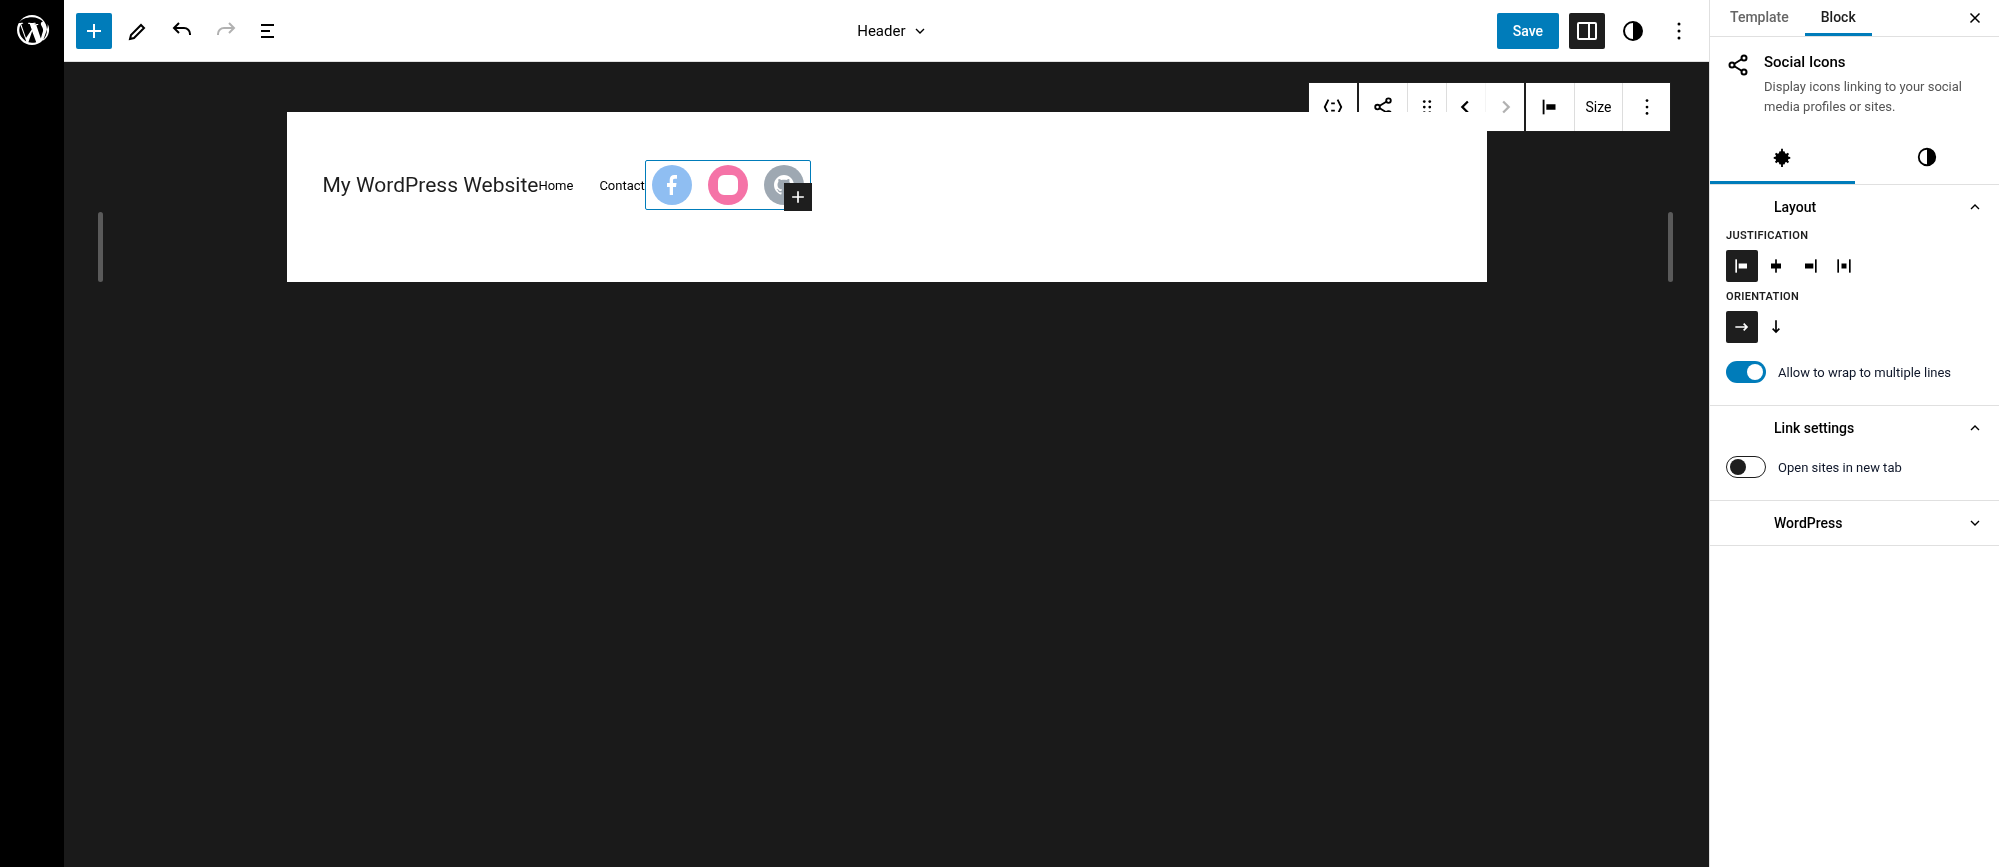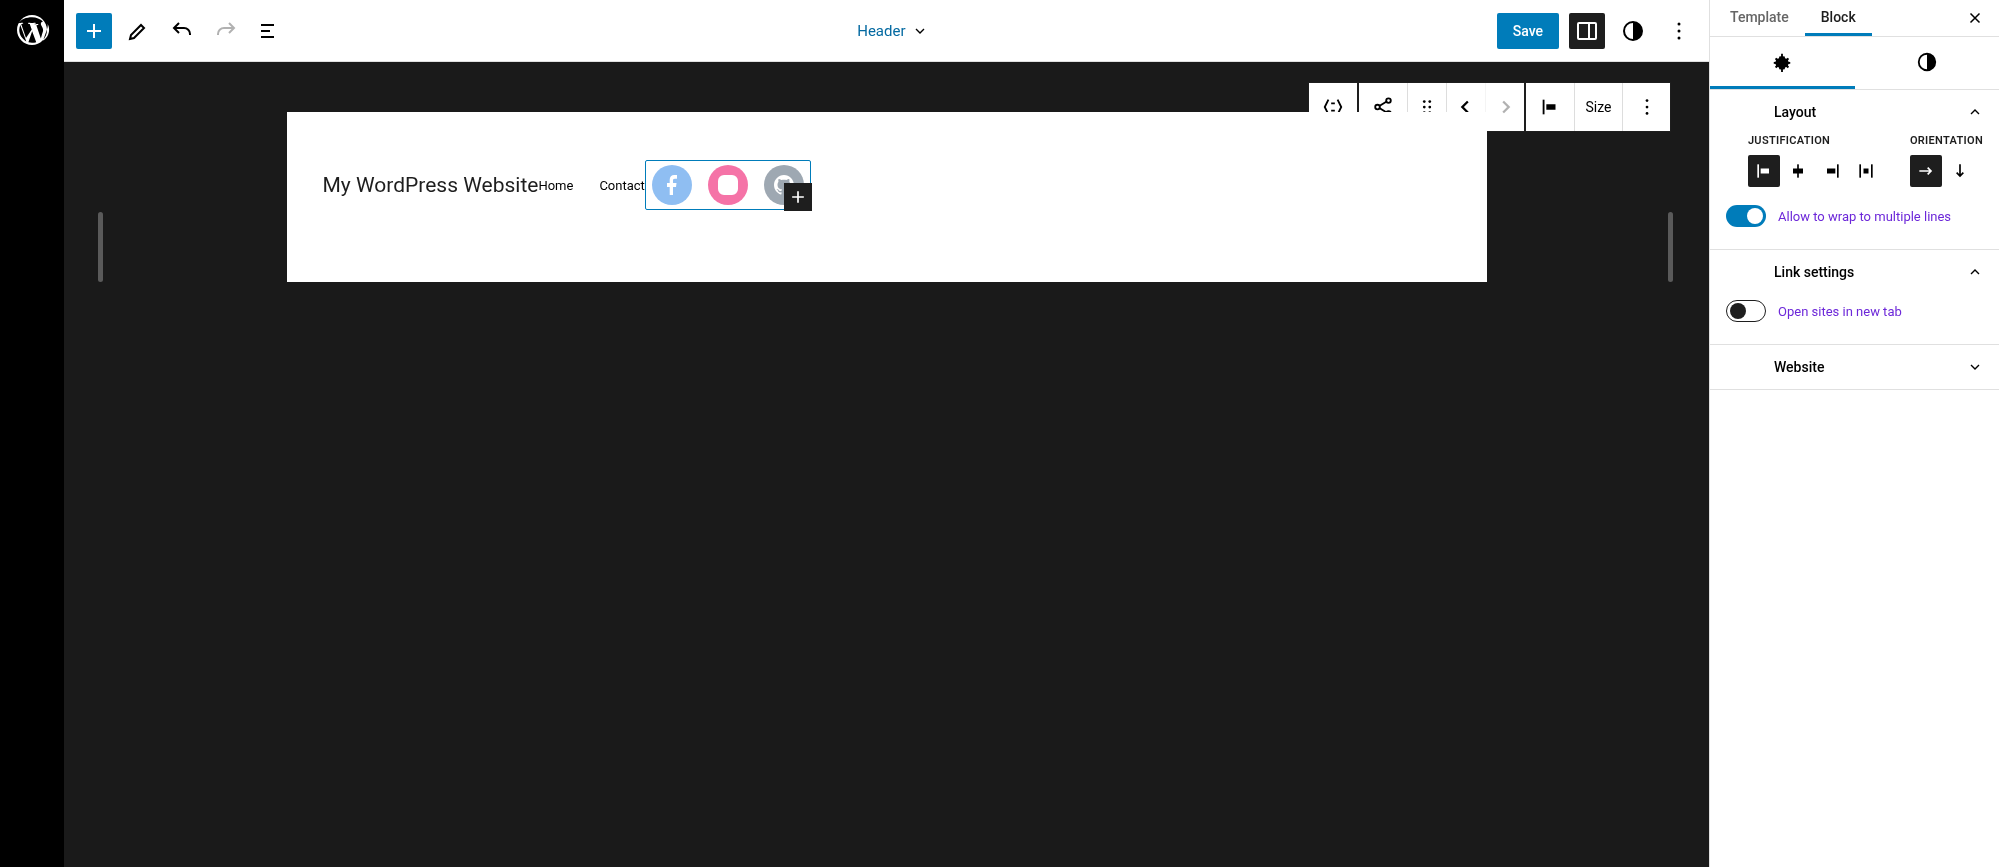--- a/index.html
+++ b/index.html
@@ -12,21 +12,21 @@
 
 .main-area { flex: 1; display: flex; flex-direction: column; }
 
 .top-toolbar { height: 62px; background: #fff; display: flex; align-items: center; padding: 0 12px; border-bottom: 1px solid #e0e0e0; }
 .toolbar-left { display: flex; align-items: center; gap: 8px; }
 .toolbar-btn { width: 36px; height: 36px; border: none; background: transparent; display: flex; align-items: center; justify-content: center; cursor: pointer; border-radius: 2px; }
 .toolbar-btn.primary { background: #007cba; color: #fff; }
 .toolbar-btn.dark { background: #1e1e1e; color: #fff; }
 .toolbar-btn svg { width: 24px; height: 24px; }
 .toolbar-center { flex: 1; display: flex; justify-content: center; align-items: center; gap: 6px; }
-.doc-title { font-size: 15px; color: #0369a1; }
+.doc-title { font-size: 15px; color: #000000; }
 .toolbar-right { display: flex; align-items: center; gap: 10px; }
 .save-btn { background: #007cba; color: #fff; border: none; padding: 10px 16px; font-size: 14px; border-radius: 2px; cursor: pointer; font-weight: 500; }
 .disabled-icon { opacity: 0.3; }
 
 .canvas-wrap { flex: 1; background: #1a1a1a; padding: 50px 0 0 0; overflow: auto; position: relative; }
 .canvas-frame { max-width: 1200px; margin: 0 auto; background: #fff; position: relative; padding: 48px 36px 72px; display: flex; align-items: center; }
 .site-title { font-size: 21px; color: #1e1e1e; font-weight: 400; }
 .nav-links { display: flex; gap: 26px; }
 .nav-links a { color: #000000; text-decoration: none; font-size: 13px; }
 .social-group { display: flex; align-items: center; gap: 16px; border: 1.5px solid #007cba; border-radius: 2px; padding: 4px 6px; position: relative; }
@@ -63,35 +63,35 @@
 .subtabs { display: flex; border-bottom: 1px solid #e0e0e0; }
 .subtab { flex: 1; height: 52px; display: flex; align-items: center; justify-content: center; cursor: pointer; border-bottom: 3px solid transparent; }
 .subtab.active { border-bottom-color: #007cba; }
 .subtab svg { width: 22px; height: 22px; }
 
 .section { border-bottom: 1px solid #e0e0e0; }
 .section-head { display: flex; align-items: center; justify-content: space-between; padding: 14px 16px; cursor: pointer; }
 .section-title { font-size: 14px; font-weight: 500; margin-left: 48px; }
 .section-body { padding: 0 16px 16px; }
 
-.field-row { display: flex; justify-content: flex-end; gap: 28px; margin-bottom: 12px; }
+.field-row { display: flex; justify-content: center; gap: 8px; margin-bottom: 12px; flex-direction: column; }
 .field-label { font-size: 11px; font-weight: 600; text-transform: uppercase; color: #1e1e1e; margin-bottom: 8px; letter-spacing: 0.3px; }
 .btn-group { display: flex; gap: 2px; }
 .icon-btn { width: 32px; height: 32px; border: 1px solid transparent; background: #fff; display: flex; align-items: center; justify-content: center; cursor: pointer; border-radius: 2px; }
 .icon-btn.active { background: #1e1e1e; color: #fff; }
 .icon-btn svg { width: 20px; height: 20px; }
 
 .toggle-row { display: flex; align-items: center; gap: 12px; padding: 6px 0; }
 .toggle { width: 40px; height: 22px; border-radius: 11px; position: relative; cursor: pointer; }
 .toggle.on { background: #007cba; }
 .toggle.off { background: #fff; border: 1px solid #1e1e1e; }
 .toggle-knob { width: 16px; height: 16px; border-radius: 50%; position: absolute; top: 3px; }
 .toggle.on .toggle-knob { background: #fff; right: 3px; }
 .toggle.off .toggle-knob { background: #1e1e1e; left: 3px; top: 2px; }
-.toggle-label { font-size: 13px; color: #6d28d9; }
+.toggle-label { font-size: 13px; color: #0f172a; }
 </style>
 </head>
 <body>
 
 <div class="app">
   <div class="wp-sidebar">
     <div class="wp-logo">
       <svg viewBox="0 0 24 24" fill="currentColor">
           <path d="M12 2C6.5 2 2 6.5 2 12s4.5 10 10 10 10-4.5 10-10S17.5 2 12 2zM3.5 12c0-1.2.3-2.4.7-3.4l4 11C5.6 18.1 3.5 15.3 3.5 12zm8.5 8.5c-.8 0-1.6-.1-2.4-.3l2.5-7.4 2.6 7.1c0 .1.1.1.1.2-.9.3-1.8.4-2.8.4zm1.2-12.5c.5 0 1-.1 1-.1.5 0 .4-.7 0-.7 0 0-1.4.1-2.3.1-.8 0-2.2-.1-2.2-.1-.5 0-.5.7-.1.7 0 0 .4.1.9.1l1.3 3.7L8 17.3 4.8 8c.5 0 1-.1 1-.1.5 0 .4-.7 0-.7 0 0-1.4.1-2.3.1h-.3C4.7 4.9 8.1 3.5 12 3.5c2.9 0 5.5 1.1 7.4 2.9h-.1c-.8 0-1.4.7-1.4 1.5 0 .7.4 1.3.8 2 .3.6.7 1.3.7 2.3 0 .7-.3 1.6-.7 2.7l-.8 2.8-3-8.9c.5 0 1-.1 1-.1.5 0 .4-.7 0-.7 0 0-1.2.1-1.7.1zm6.1 11.3l2.6-7.5c.5-1.2.6-2.2.6-3.1 0-.3 0-.6-.1-.9.6 1.2 1 2.5 1 4 0 3.1-1.7 5.8-4.1 7.4z"></path>
         </svg>
@@ -257,20 +257,34 @@
     <div class="panel-tabs">
       <div class="panel-tab">Template</div>
       <div class="panel-tab active">Block</div>
       <div class="panel-close">
         <svg width="18" height="18" viewBox="0 0 24 24" fill="none" stroke="currentColor" stroke-width="2">
             <path d="M6 6l12 12M18 6L6 18"></path>
           </svg>
       </div>
     </div>
 
+    <div class="block-header">
+      <div class="block-header-icon">
+        <svg viewBox="0 0 24 24" fill="none" stroke="currentColor" stroke-width="2">
+            <circle cx="18" cy="5" r="2.5"></circle>
+            <circle cx="6" cy="12" r="2.5"></circle>
+            <circle cx="18" cy="19" r="2.5"></circle>
+            <path d="M8 11l8-5M8 13l8 5"></path>
+          </svg>
+      </div>
+      <div>
+        <div class="block-title">Social Icons</div>
+        <div class="block-desc">Display icons linking to your social media profiles or sites.</div>
+      </div>
+    </div>
 
     <div class="subtabs">
       <div class="subtab active">
         <svg viewBox="0 0 24 24" fill="currentColor">
             <path d="M12 8a4 4 0 100 8 4 4 0 000-8zm9 4l-2-.3c-.1-.5-.3-1-.5-1.4l1.2-1.6-1.4-1.4-1.6 1.2c-.4-.2-.9-.4-1.4-.5L15 6l-2-.3V3h-2v2.7L9 6l-.3 2c-.5.1-1 .3-1.4.5L5.7 7.3 4.3 8.7l1.2 1.6c-.2.4-.4.9-.5 1.4L3 12v2l2 .3c.1.5.3 1 .5 1.4l-1.2 1.6 1.4 1.4 1.6-1.2c.4.2.9.4 1.4.5L9 20l2 .3V23h2v-2.7l2-.3.3-2c.5-.1 1-.3 1.4-.5l1.6 1.2 1.4-1.4-1.2-1.6c.2-.4.4-.9.5-1.4l2-.3v-2z"></path>
           </svg>
       </div>
       <div class="subtab">
         <svg viewBox="0 0 24 24">
             <circle cx="12" cy="12" r="9" fill="none" stroke="currentColor" stroke-width="2"></circle>
@@ -355,20 +369,20 @@
           <div class="toggle off">
               <div class="toggle-knob"></div>
             </div>
           <span class="toggle-label">Open sites in new tab</span>
         </div>
       </div>
     </div>
 
     <div class="section">
       <div class="section-head">
-        <span class="section-title">Website</span>
+        <span class="section-title">WordPress</span>
         <svg width="16" height="16" viewBox="0 0 24 24" fill="none" stroke="currentColor" stroke-width="2">
             <path d="M6 9l6 6 6-6"></path>
           </svg>
       </div>
     </div>
   </div>
 </div>
 
 </body></html>

